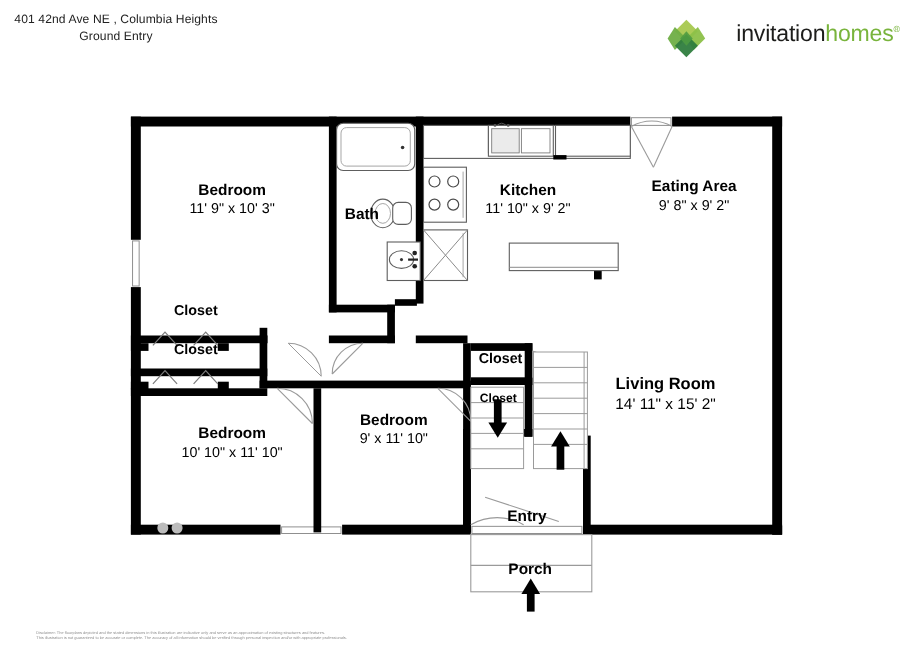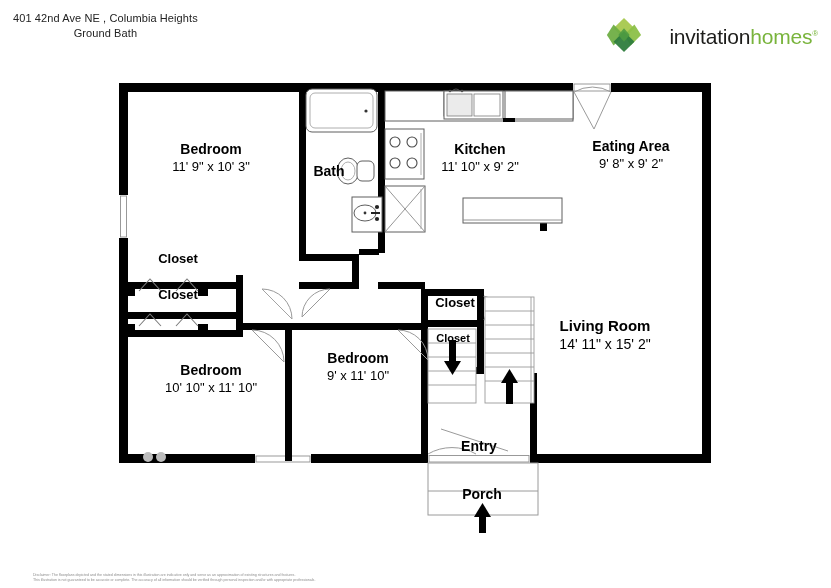--- a/index.html
+++ b/index.html
@@ -5,46 +5,46 @@
   html,body{margin:0;padding:0;background:#ffffff;}
   body{width:831px;height:588px;position:relative;overflow:hidden;
        font-family:"Liberation Sans","DejaVu Sans",sans-serif;color:#111;}
 
   
   #header{position:absolute;left:13px;top:11px;text-align:center;}
   #header .addr{font-size:11px;line-height:15px;color:#222;letter-spacing:.1px;}
   #header .floor{font-size:11px;line-height:15px;color:#222;letter-spacing:.1px;}
 
   
-  #brand{position:absolute;right:13px;top:16px;display:flex;align-items:center;gap:26px;}
+  #brand{position:absolute;right:13px;top:16px;display:flex;gap:26px;}
   #brand .mark{width:38px;height:38px;display:block;}
   #brand .word{font-size:21px;line-height:21px;letter-spacing:-.2px;white-space:nowrap;}
   #brand .word .w1{color:#1d1d1b;font-weight:400;}
   #brand .word .w2{color:#79b43c;font-weight:400;}
   #brand .word .tm{font-size:8px;color:#79b43c;vertical-align:super;}
 
   
-  #plan{position:absolute;left:0;top:53px;width:728px;height:490px;}
+  #plan{position:absolute;left:0;top:76px;width:728px;height:490px;}
   #plan svg{display:block;}
 
   
   .rm-name{font-family:"Liberation Sans","DejaVu Sans",sans-serif;font-weight:bold;fill:#000;text-anchor:middle;}
   .rm-dim{font-family:"Liberation Sans","DejaVu Sans",sans-serif;font-weight:normal;fill:#000;text-anchor:middle;}
 
   
   #disclaimer{position:absolute;left:33px;top:573px;width:790px;
               font-size:3.6px;line-height:5.1px;color:#8d8d8d;
               font-family:"Liberation Sans","DejaVu Sans",sans-serif;}
 </style>
 </head>
 <body>
 
 <div id="header">
   <div class="addr">401 42nd Ave NE , Columbia Heights</div>
-  <div class="floor">Ground Bath</div>
+  <div class="floor">Ground Entry</div>
 </div>
 
 <div id="brand">
   <span class="mark">
     <svg viewBox="0 0 40 40" width="38" height="38" aria-hidden="true">
       <g>
         <path d="M20 2 L31 13 L20 24 L9 13 Z" fill="#a7c84e" opacity="0.95"></path>
         <path d="M31 9 L38 20 L27 31 L20 20 Z" fill="#8cc048" opacity="0.95"></path>
         <path d="M9 9 L20 20 L9 31 L2 20 Z" fill="#6fae44" opacity="0.95"></path>
         <path d="M20 16 L31 27 L20 38 L9 27 Z" fill="#2f7d3e" opacity="0.95"></path>

